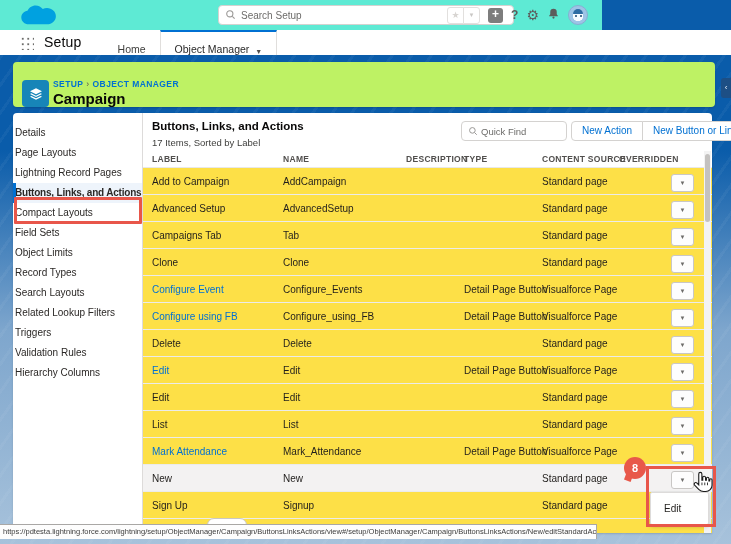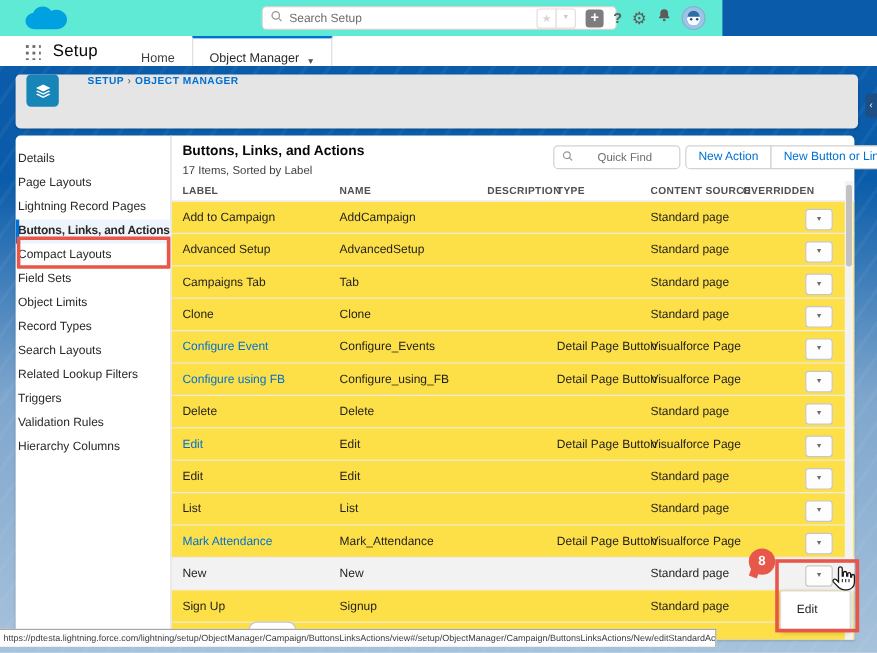--- a/index.html
+++ b/index.html
@@ -43,23 +43,23 @@
             background-image:radial-gradient(#6d6c6a 1.3px, transparent 1.4px);
             background-size:5.5px 5.5px; background-position:0 0; }
   .applabel { font-size:14px; color:#080707; margin:4px 22px 0 2px; letter-spacing:.2px; }
   .tabs { display:flex; align-items:stretch; }
   .tab { font-size:10.5px; color:#3e3e3c; display:flex; align-items:flex-end; padding:0 14px; gap:6px; }
   .tab.active { background:#fff; border-left:1px solid #e0dedc; border-right:1px solid #e0dedc;
                 border-top:2px solid #0070d2; color:#2a2a2a; }
   .tab .chev { font-size:7px; color:#514f4d; }
 
   
-  .hcard { position:absolute; left:13px; top:62px; width:702px; height:45px; background:#e5e5e5;
+  .hcard { position:absolute; left:13px; top:62px; width:702px; height:45px; background:#bef264;
            border-radius:4px; z-index:2; box-shadow:0 1px 2px rgba(0,0,0,.15);
-           display:flex; align-items:flex-start; padding-left:9px; gap:24px; }
+           display:flex; align-items:flex-end; padding-left:9px; gap:4px; }
   .obj-tile { width:27px; height:27px; border-radius:4px; background:#1785b8; display:flex;
               align-items:center; justify-content:center; }
   .crumbrow { font-size:8.5px; font-weight:bold; color:#0070d2; letter-spacing:.4px; }
   .crumbrow .sep { color:#514f4d; margin:0 3px; font-weight:normal; }
   .ptitle { font-size:15px; font-weight:bold; color:#080707; margin-top:1px; }
   .help-tab { position:absolute; right:0; top:78px; width:10px; height:20px; background:#1d4f85;
               border-radius:3px 0 0 3px; color:#e8f1fa; font-size:8px; line-height:19px; text-align:center; z-index:2; }
 
   
   .card { position:absolute; left:13px; top:113px; width:699px; height:420px; background:#fff;
@@ -67,21 +67,21 @@
   .sidebar { width:130px; border-right:1px solid #dddbda; padding-top:10px; flex:none; }
   .snav-item { height:20px; line-height:20px; padding-left:2px; font-size:10px; color:#2b2826;
                white-space:nowrap; position:relative; cursor:pointer; }
   .snav-item.active { background:#eef4fb; font-weight:bold; letter-spacing:-.2px; }
   .snav-item.active::before { content:""; position:absolute; left:0; top:0; bottom:0; width:3px; background:#0070d2; }
 
   .main { flex:1; position:relative; }
   .list-title { position:absolute; left:9px; top:7px; font-size:11.5px; font-weight:bold; color:#080707; }
   .list-sub { position:absolute; left:9px; top:24px; font-size:9.5px; color:#3e3e3c; }
   .quickfind { position:absolute; left:318px; top:8px; width:106px; height:20px; border:1px solid #d4d2d0;
-               border-radius:4px; display:flex; align-items:center; padding:0 6px; gap:20px; background:#fff; }
+               border-radius:4px; display:flex; align-items:center; padding:0 6px; gap:3px; background:#fff; }
   .quickfind input { border:none; outline:none; width:100%; font-size:9.5px; color:#222;
                      font-family:"Liberation Sans",sans-serif; }
   .quickfind input::placeholder { color:#6d6c6a; }
   .btn-group { position:absolute; left:428px; top:8px; display:flex; }
   .btn { height:20px; background:#fff; border:1px solid #d4d2d0; color:#0070d2; font-size:10px;
          padding:0 10px; line-height:18px; white-space:nowrap; cursor:pointer; }
   .btn:first-child { border-radius:4px 0 0 4px; }
   .btn + .btn { border-radius:0 4px 4px 0; margin-left:-1px; }
 
   .thead { position:absolute; left:0; top:38px; right:0; height:17px; display:grid;
@@ -173,20 +173,21 @@
 <div class="hcard">
   <span class="obj-tile">
     <svg viewBox="0 0 24 24" width="16" height="16" fill="#fff">
         <path d="M12 3.5 21 8l-9 4.5L3 8z"></path>
         <path d="M5 11 12 14.5 19 11l2 1-9 4.5L3 12z"></path>
         <path d="M5 15 12 18.5 19 15l2 1-9 4.5L3 16z"></path>
       </svg>
   </span>
   <div>
     <div class="crumbrow"><span>SETUP</span><span class="sep">›</span><span>OBJECT MANAGER</span></div>
+    <div class="ptitle">Campaign</div>
   </div>
 </div>
 <div class="help-tab">‹</div>
 
 <div class="card">
   <div class="sidebar">
       <div class="snav-item">Details</div>
       <div class="snav-item">Page Layouts</div>
       <div class="snav-item">Lightning Record Pages</div>
       <div class="snav-item active">Buttons, Links, and Actions</div>

